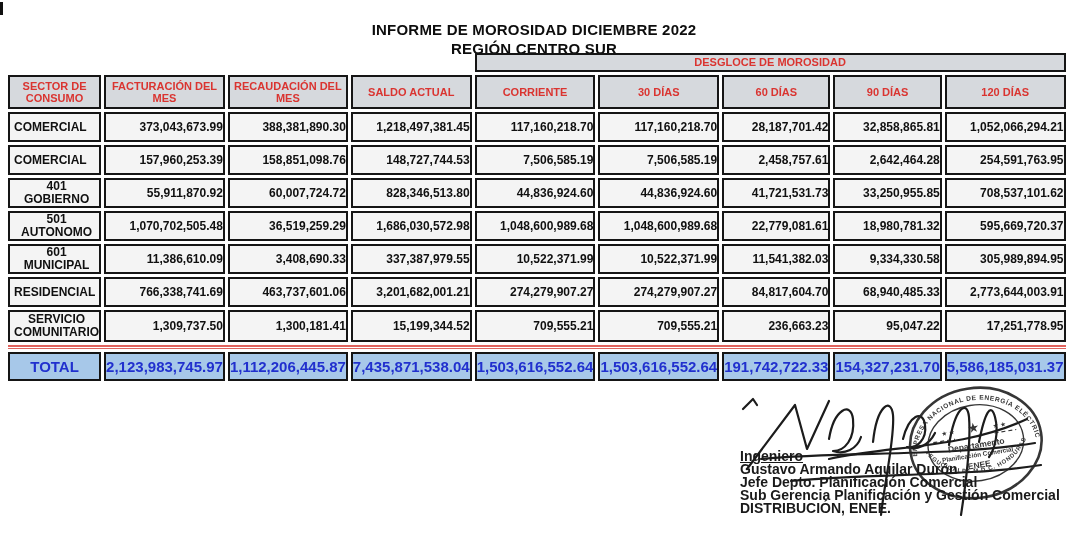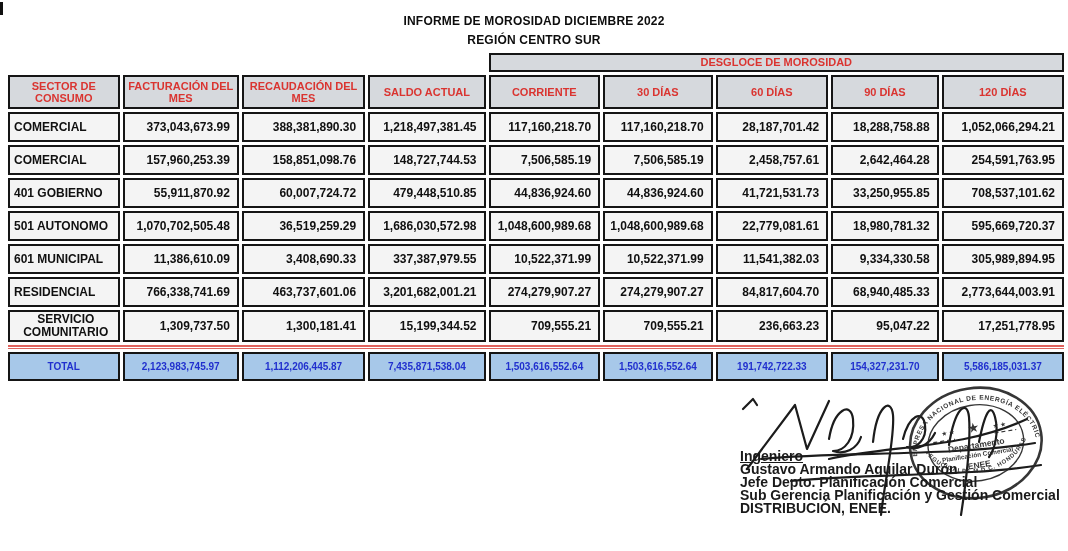--- a/index.html
+++ b/index.html
@@ -1,45 +1,45 @@
 <!DOCTYPE html>
 <html><head>
 <meta charset="utf-8">
 <style>
   html,body{margin:0;padding:0;}
   body{
     width:1068px;height:551px;background:#ffffff;position:relative;overflow:hidden;
     font-family:"Liberation Sans", sans-serif;
   }
   .title{
-    position:absolute;top:12px;left:0;width:100%;text-align:center;
-    font-weight:bold;font-size:12px;line-height:19px;color:#0d0d0d;letter-spacing:.2px;
+    position:absolute;top:20px;left:0;width:100%;text-align:center;
+    font-weight:bold;font-size:15px;line-height:19px;color:#0d0d0d;letter-spacing:.2px;
   }
   .edge-mark{position:absolute;left:0;top:2px;width:3px;height:13px;background:#111;}
   .tbl{
     position:absolute;left:8px;top:53px;width:1056px;
     display:grid;
     grid-template-columns:114fr 119fr 126fr 120fr 114fr 112fr 115fr 110fr 125fr;
     grid-template-rows:19px 34px 30px 30px 30px 30px 30px 30px 32px 4px 29px;
     gap:3px;
   }
   .cell{
     border:2.5px solid #151515;box-sizing:border-box;background:#f4f4f4;
     display:flex;align-items:center;justify-content:center;
     font-weight:bold;font-size:12px;color:#101010;
   }
   .nocell{background:transparent;border:none;}
   .hd{background:#d6d9dd;color:#da3430;font-size:11px;line-height:12.5px;text-align:center;padding:0 3px;}
   .sector{justify-content:flex-start;text-align:center;padding-left:4px;line-height:13px;font-size:12px;}
-  .val{justify-content:flex-end;padding-right:7px;}
+  .val{justify-content:flex-end;}
   .red-divider{
     grid-column:1/-1;height:100%;box-sizing:border-box;
     border-top:2px solid #df625d;border-bottom:1.5px solid #df625d;background:transparent;
   }
-  .tot{background:#a7c8e9;color:#2130ce;font-size:10px;}
+  .tot{background:#a7c8e9;color:#2130ce;font-size:15px;}
   .sig-block{position:absolute;left:740px;top:450px;width:320px;color:#1a1a1a;}
   .sig-block div{font-weight:bold;font-size:14px;line-height:13px;white-space:nowrap;}
   .sig-svg{position:absolute;left:733px;top:387px;width:330px;height:132px;pointer-events:none;}
   .stamp-svg{position:absolute;left:906px;top:385px;width:140px;height:118px;transform:rotate(-9deg);opacity:.92;pointer-events:none;}
 </style>
 </head>
 <body>
 
 <div class="edge-mark"></div>
 
@@ -60,35 +60,35 @@
     <div class="cell hd">60 DÍAS</div>
     <div class="cell hd">90 DÍAS</div>
     <div class="cell hd">120 DÍAS</div>
     <div class="cell sector">COMERCIAL</div>
     <div class="cell val">373,043,673.99</div>
     <div class="cell val">388,381,890.30</div>
     <div class="cell val">1,218,497,381.45</div>
     <div class="cell val">117,160,218.70</div>
     <div class="cell val">117,160,218.70</div>
     <div class="cell val">28,187,701.42</div>
-    <div class="cell val">18,288,758.88</div>
+    <div class="cell val">32,858,865.81</div>
     <div class="cell val">1,052,066,294.21</div>
     <div class="cell sector">COMERCIAL</div>
     <div class="cell val">157,960,253.39</div>
     <div class="cell val">158,851,098.76</div>
     <div class="cell val">148,727,744.53</div>
     <div class="cell val">7,506,585.19</div>
     <div class="cell val">7,506,585.19</div>
     <div class="cell val">2,458,757.61</div>
     <div class="cell val">2,642,464.28</div>
     <div class="cell val">254,591,763.95</div>
     <div class="cell sector">401 GOBIERNO</div>
     <div class="cell val">55,911,870.92</div>
     <div class="cell val">60,007,724.72</div>
-    <div class="cell val">479,448,510.85</div>
+    <div class="cell val">828,346,513.80</div>
     <div class="cell val">44,836,924.60</div>
     <div class="cell val">44,836,924.60</div>
     <div class="cell val">41,721,531.73</div>
     <div class="cell val">33,250,955.85</div>
     <div class="cell val">708,537,101.62</div>
     <div class="cell sector">501 AUTONOMO</div>
     <div class="cell val">1,070,702,505.48</div>
     <div class="cell val">36,519,259.29</div>
     <div class="cell val">1,686,030,572.98</div>
     <div class="cell val">1,048,600,989.68</div>

